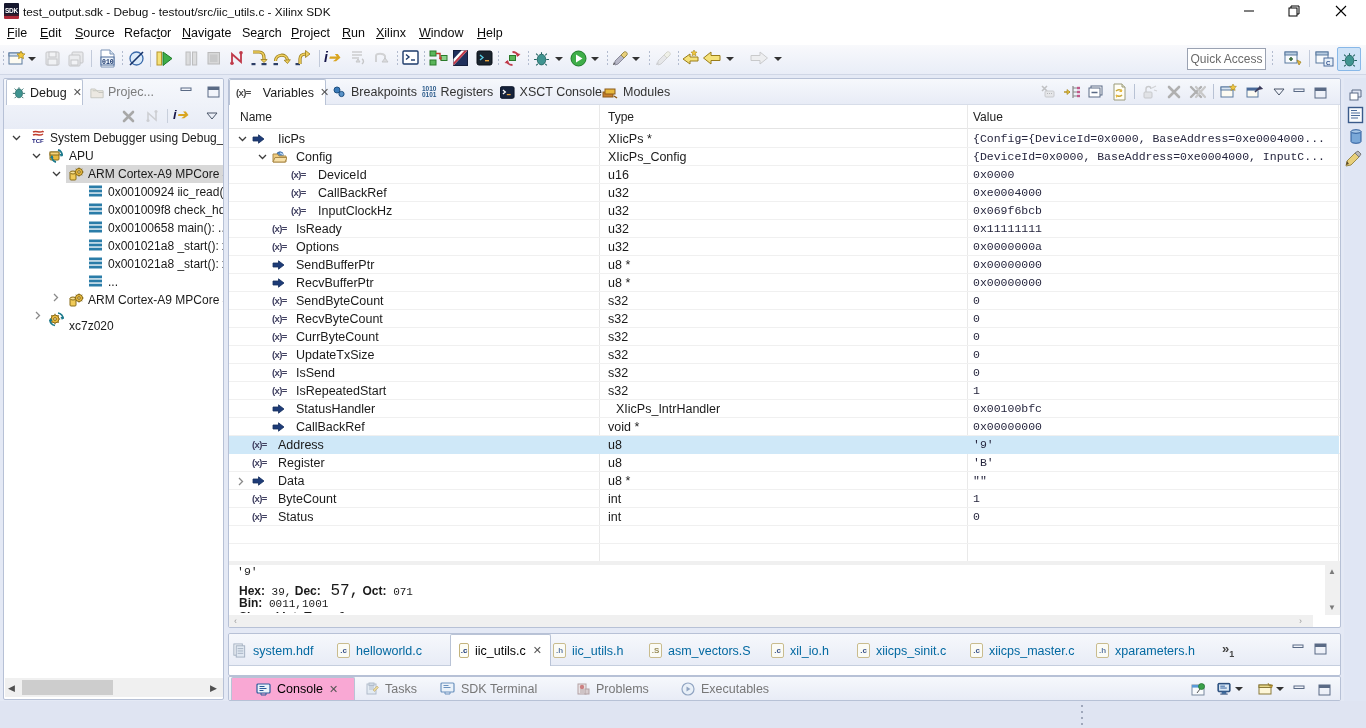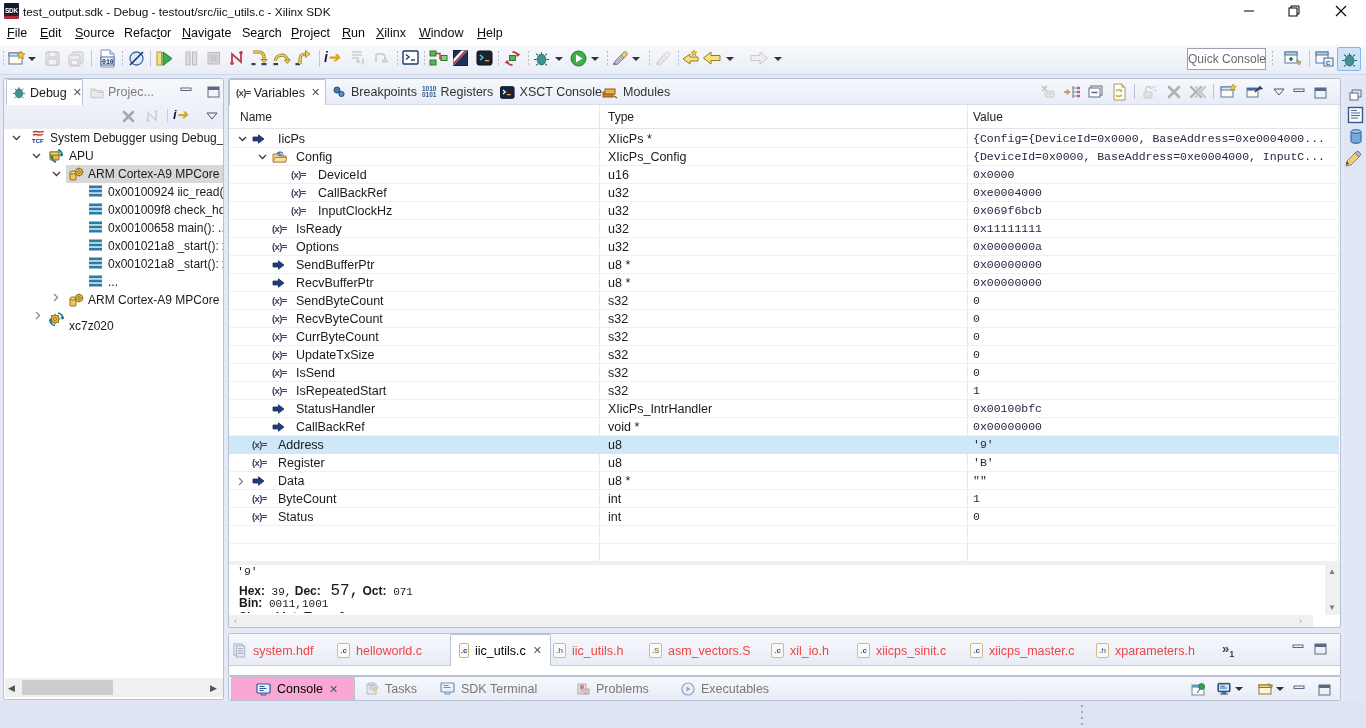--- a/index.html
+++ b/index.html
@@ -33,21 +33,21 @@
 .trow{position:absolute;height:18px;display:flex;align-items:center;white-space:nowrap}
 .vx{font-size:9.5px;color:#3f3f60;font-weight:bold;letter-spacing:-0.6px}
 .rn{font-size:12.5px;line-height:18px;white-space:nowrap}
 .rv{font-size:11.5px;line-height:18px;white-space:nowrap;color:#26263e}
 
 .sbtrack{position:absolute;background:#f0f0f0}
 .sbarrow{position:absolute;color:#505050;font-size:9px;line-height:10px;text-align:center}
 
 .etab{position:absolute;top:1px;height:31px;display:flex;align-items:center;padding:0 8px;white-space:nowrap}
 .etabsel{background:#fff;border:1px solid #b9c3d6;border-bottom:none;border-radius:2px 2px 0 0;top:0;height:32px}
-.ettx{font-size:12.5px;color:#ef4444;margin-left:6px}
+.ettx{font-size:12.5px;color:#0369a1;margin-left:6px}
 .etabsel .ettx{color:#000}
 .fico{width:13px;height:15px;background:#fdfdf6;border:1px solid #c3b37c;font-size:8px;font-weight:bold;color:#1d3a7a;text-align:center;line-height:14px;border-radius:2px;opacity:0.85}
 .fh{color:#4a6a9a}
 .fs{color:#8a7a3a}
 .ctab{position:absolute;top:0;height:23px;display:flex;align-items:center;padding:0 6px;white-space:nowrap}
 .ctabsel{background:#f9a8d4;border:1px solid #b9c3d6;border-bottom:none;border-radius:2px 2px 0 0}
 .cttx{font-size:12.5px;color:#777;margin-left:6px}
 
 #statusbar{left:0;top:701px;width:1366px;height:27px;background:#dfe4f2}
 </style>
@@ -222,21 +222,21 @@
       <path d="M13 1l.9 1.9 2.1.2-1.5 1.5.4 2.1-1.9-1-1.9 1 .4-2.1-1.5-1.5 2.1-.2z" fill="#f0c63d" stroke="#a8861a" stroke-width="0.6"></path>
     </svg>
 <svg class="abs" style="left:702px;top:50px" width="20" height="16" viewBox="0 0 20 16">
       <path d="M9 2v3.5h9v5H9V14L1.5 8z" fill="#f5e27a" stroke="#9a7d1a"></path>
     </svg>
 <div class="dd" style="left:726px;top:57px"></div>
 <svg class="abs" style="left:749px;top:50px" width="20" height="16" viewBox="0 0 20 16" opacity="0.7">
       <path d="M11 2v3.5H2v5h9V14l7.5-6z" fill="#ececec" stroke="#b8b8b8"></path>
     </svg>
 <div class="dd" style="left:774px;top:57px"></div>
-<div class="abs" style="left:1187px;top:48px;width:79px;height:22px;border:1px solid #9aa2b2;background:#fff;color:#6a6a6a;font-size:12px;text-align:center;line-height:20px;white-space:nowrap">Quick Console</div>
+<div class="abs" style="left:1187px;top:48px;width:79px;height:22px;border:1px solid #9aa2b2;background:#fff;color:#6a6a6a;font-size:12px;text-align:center;line-height:20px;white-space:nowrap">Quick Access</div>
 <div class="tbdot" style="left:1271px"></div>
 <svg class="abs" style="left:1284px;top:50px" width="19" height="17" viewBox="0 0 19 17">
       <rect x="1" y="2" width="12" height="11" fill="#f8fafc" stroke="#5a7aa0"></rect>
       <rect x="1" y="2" width="12" height="3" fill="#b8cce0" stroke="#5a7aa0"></rect>
       <path d="M7 7v4M5 9h4" stroke="#3a6a3a" stroke-width="1.6"></path>
       <path d="M13 10l4 2-2 3z" fill="#e8b93e" stroke="#9a7d1a" stroke-width="0.7"></path>
     </svg>
 <div class="tbsep" style="left:1309px"></div>
 <svg class="abs" style="left:1315px;top:50px" width="19" height="17" viewBox="0 0 19 17">
       <rect x="1" y="2" width="12" height="11" fill="#f8fafc" stroke="#5a7aa0"></rect>
@@ -403,21 +403,21 @@
   <div class="sbtrack" style="left:1px;top:599px;width:218px;height:19px"></div>
   <div class="sbarrow" style="left:4px;top:604px">◀</div>
   <div class="sbarrow" style="left:206px;top:604px">▶</div>
   <div class="abs" style="left:18px;top:601px;width:91px;height:15px;background:#cdcdcd"></div>
 </div>
 
 <div class="panel" id="varpanel" style="left:228px;top:78px;width:1113px;height:550px">
   <div class="tabbar"></div>
   <div class="tab tabsel" style="left:0;width:97px;padding-left:6px">
     <span class="vx" style="font-size:9.5px;color:#444">(x)=</span>
-      <span class="tabtxt" style="margin-left:3px">Variables</span>
+      <span class="tabtxt" style="margin-left:12px">Variables</span>
       <span class="xclose">✕</span>
   </div>
   <div class="tab" style="left:103px;width:90px">
     <svg width="14" height="12" viewBox="0 0 14 12">
         <circle cx="5" cy="4" r="3" fill="#3a7ab8" stroke="#1d4f80"></circle>
         <circle cx="9.5" cy="8" r="2.6" fill="#5a93c8" stroke="#1d4f80"></circle>
       </svg>
     <span class="tabtxt" style="margin-left:5px;color:#333">Breakpoints</span>
   </div>
   <div class="tab" style="left:193px;width:74px">
@@ -588,21 +588,21 @@
     <span class="abs rn" style="left:379px;top:285px">s32</span>
     <span class="abs rv mono" style="left:744px;top:285px">0</span>
     <span class="abs vx" style="left:43px;top:306px">(x)=</span>
     <span class="abs rn" style="left:67px;top:303px">IsRepeatedStart</span>
     <span class="abs rn" style="left:379px;top:303px">s32</span>
     <span class="abs rv mono" style="left:744px;top:303px">1</span>
     <svg class="abs" style="left:43px;top:325px" width="13" height="10" viewBox="0 0 13 10">
         <path d="M1 3h5.5V0.8L12 5l-5.5 4.2V7H1z" fill="#1e3c78" stroke="#16305e" stroke-width="0.8"></path>
       </svg>
     <span class="abs rn" style="left:67px;top:321px">StatusHandler</span>
-    <span class="abs rn" style="left:379px;top:321px">XIicPs_IntrHandler</span>
+    <span class="abs rn" style="left:387px;top:321px">XIicPs_IntrHandler</span>
     <span class="abs rv mono" style="left:744px;top:321px">0x00100bfc</span>
     <svg class="abs" style="left:43px;top:343px" width="13" height="10" viewBox="0 0 13 10">
         <path d="M1 3h5.5V0.8L12 5l-5.5 4.2V7H1z" fill="#1e3c78" stroke="#16305e" stroke-width="0.8"></path>
       </svg>
     <span class="abs rn" style="left:67px;top:339px">CallBackRef</span>
     <span class="abs rn" style="left:379px;top:339px">void *</span>
     <span class="abs rv mono" style="left:744px;top:339px">0x00000000</span>
     <span class="abs vx" style="left:23px;top:360px">(x)=</span>
     <span class="abs rn" style="left:49px;top:357px">Address</span>
     <span class="abs rn" style="left:379px;top:357px">u8</span>

